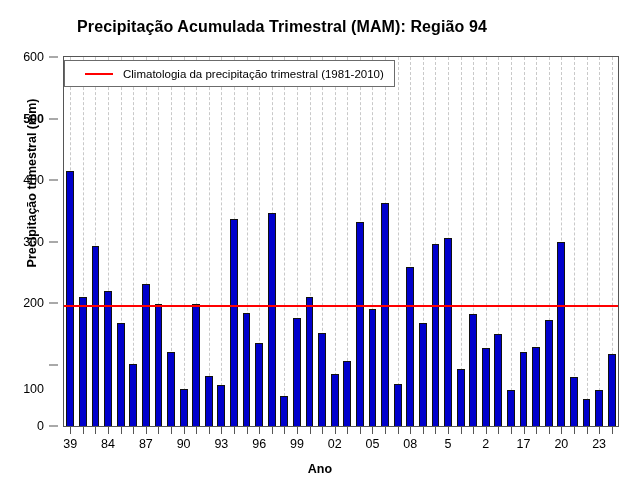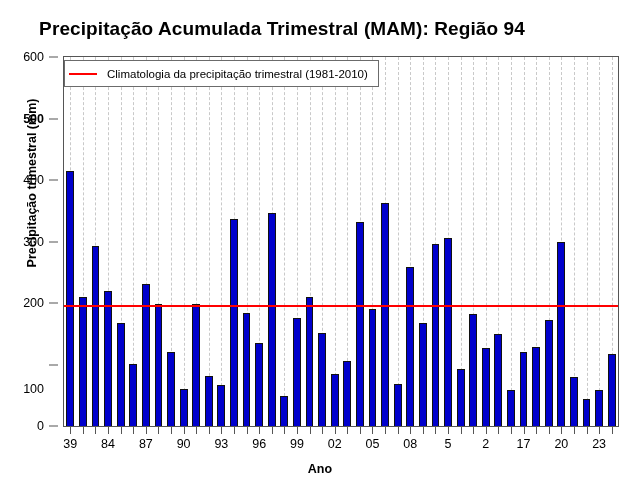--- a/index.html
+++ b/index.html
@@ -1,21 +1,21 @@
 <!DOCTYPE html>
 <html><head>
 <meta charset="utf-8">
 <style>
   html,body{margin:0;padding:0;}
   body{width:640px;height:500px;background:#ffffff;font-family:"Liberation Sans",sans-serif;overflow:hidden;}
   #root{position:relative;width:640px;height:500px;}
 
   #chart-title{
     position:absolute;left:0;top:18px;width:564px;text-align:center;
-    font-size:19px;font-weight:bold;color:#000;letter-spacing:0.1px;
+    font-size:16px;font-weight:bold;color:#000;letter-spacing:0.1px;
   }
 
   
   #plot-frame{
     position:absolute;left:63px;top:56px;width:556px;height:371px;
     border:1px solid #555;box-sizing:border-box;background:#fff;
   }
   #grid-layer,#bars-layer,#clim-layer{position:absolute;left:0;top:0;width:100%;height:100%;}
   .vgrid{position:absolute;top:0;bottom:0;width:1px;border-left:1px dashed #c9c9c9;}
 
@@ -51,21 +51,21 @@
   }
   #x-axis-title{
     position:absolute;left:0;top:462px;width:640px;text-align:center;
     font-size:12.5px;font-weight:bold;color:#000;
   }
 
   
   #legend{
     position:absolute;left:64px;top:60px;height:27px;
     background:#fff;border:1px solid #6b6b6b;box-sizing:border-box;
-    display:flex;align-items:center;padding:0 10px 0 4px;
+    display:flex;align-items:center;padding:0 10px 0 20px;
   }
   #legend-swatch{width:28px;height:2px;background:#ff0000;margin-right:10px;flex:0 0 auto;}
   #legend-label{font-size:11.5px;color:#000;white-space:nowrap;}
 
   #produto-label{
     position:absolute;right:72px;top:70px;
     font-size:11.5px;color:#8c8c8c;white-space:nowrap;
   }
 </style>
 </head>

